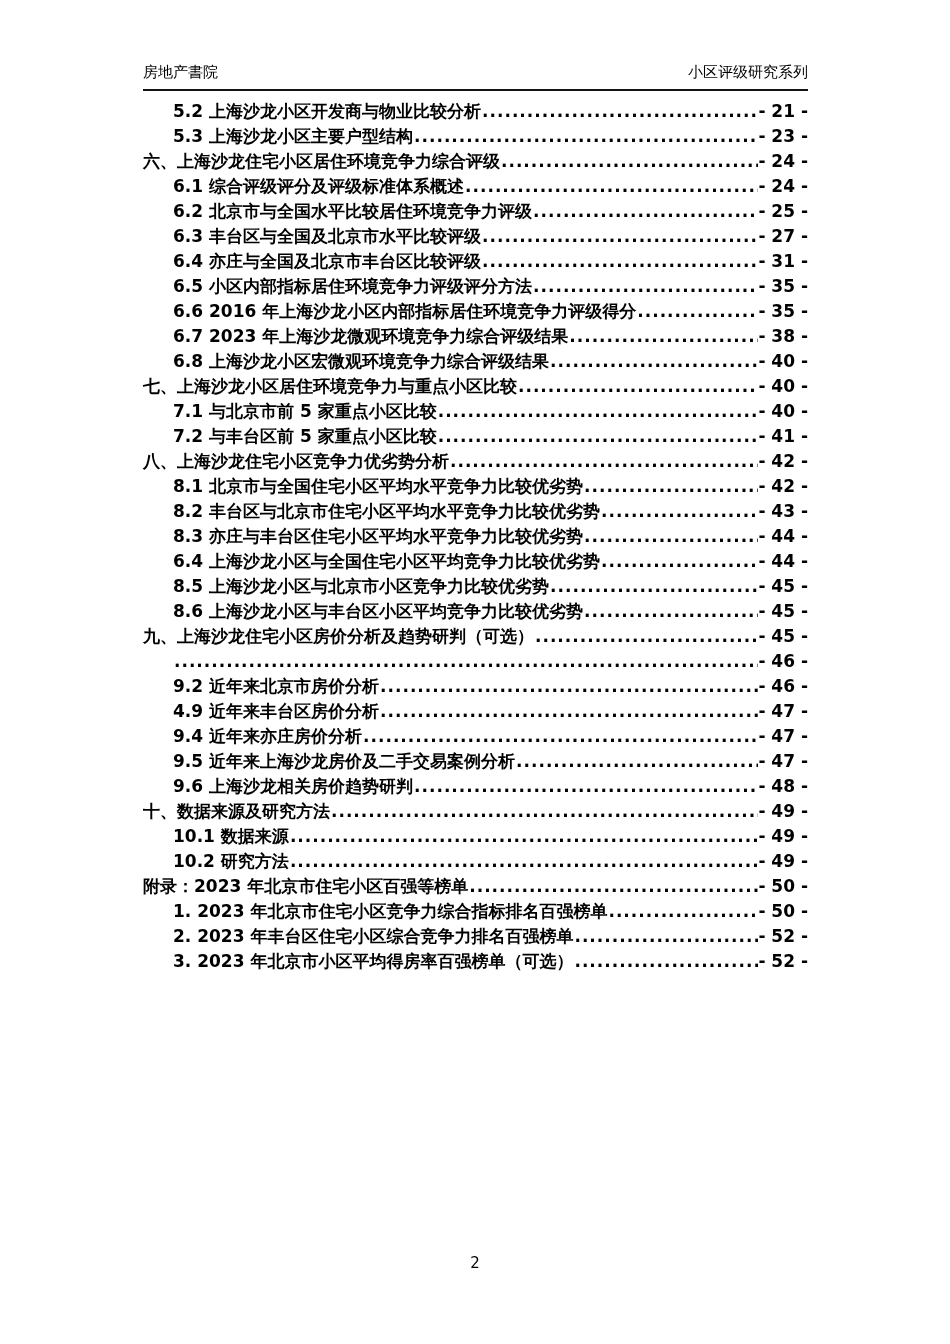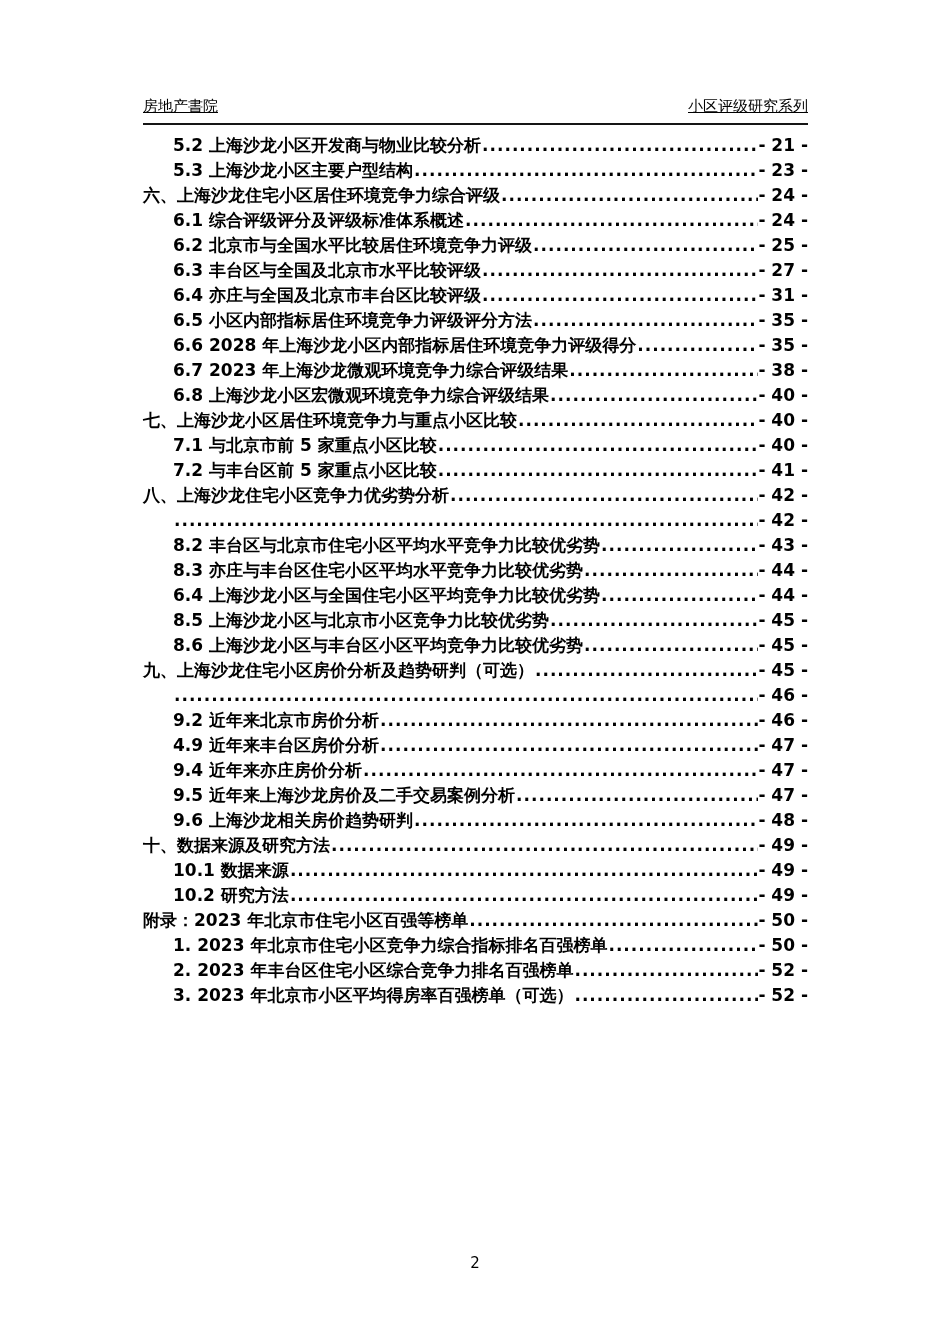--- a/index.html
+++ b/index.html
@@ -15,24 +15,23 @@
     color: #000000;
   }
   .page {
     position: absolute;
     left: 143px;
     right: 142px;
     top: 0;
   }
   
   .header {
-    padding-top: 96px;
+    padding-top: 62px;
     border-bottom: 2px solid #151515;
     padding-bottom: 7px;
-    text-decoration: underline;
   }
   .header-inner {
     display: flex;
     justify-content: space-between;
     align-items: baseline;
     font-size: 15px;
     line-height: 20px;
     font-weight: 400;
   }
   
@@ -120,21 +119,21 @@
         <span class="toc-label">6.4 亦庄与全国及北京市丰台区比较评级</span>
         <span class="toc-dots"></span>
         <span class="toc-page">- 31 -</span>
       </div>
     <div class="toc-row l2">
         <span class="toc-label">6.5 小区内部指标居住环境竞争力评级评分方法</span>
         <span class="toc-dots"></span>
         <span class="toc-page">- 35 -</span>
       </div>
     <div class="toc-row l2">
-        <span class="toc-label">6.6 2028 年上海沙龙小区内部指标居住环境竞争力评级得分</span>
+        <span class="toc-label">6.6 2016 年上海沙龙小区内部指标居住环境竞争力评级得分</span>
         <span class="toc-dots"></span>
         <span class="toc-page">- 35 -</span>
       </div>
     <div class="toc-row l2">
         <span class="toc-label">6.7 2023 年上海沙龙微观环境竞争力综合评级结果</span>
         <span class="toc-dots"></span>
         <span class="toc-page">- 38 -</span>
       </div>
     <div class="toc-row l2">
         <span class="toc-label">6.8 上海沙龙小区宏微观环境竞争力综合评级结果</span>
@@ -155,20 +154,21 @@
         <span class="toc-label">7.2 与丰台区前 5 家重点小区比较</span>
         <span class="toc-dots"></span>
         <span class="toc-page">- 41 -</span>
       </div>
     <div class="toc-row l1">
         <span class="toc-label">八、上海沙龙住宅小区竞争力优劣势分析</span>
         <span class="toc-dots"></span>
         <span class="toc-page">- 42 -</span>
       </div>
     <div class="toc-row l2">
+        <span class="toc-label">8.1 北京市与全国住宅小区平均水平竞争力比较优劣势</span>
         <span class="toc-dots"></span>
         <span class="toc-page">- 42 -</span>
       </div>
     <div class="toc-row l2">
         <span class="toc-label">8.2 丰台区与北京市住宅小区平均水平竞争力比较优劣势</span>
         <span class="toc-dots"></span>
         <span class="toc-page">- 43 -</span>
       </div>
     <div class="toc-row l2">
         <span class="toc-label">8.3 亦庄与丰台区住宅小区平均水平竞争力比较优劣势</span>

